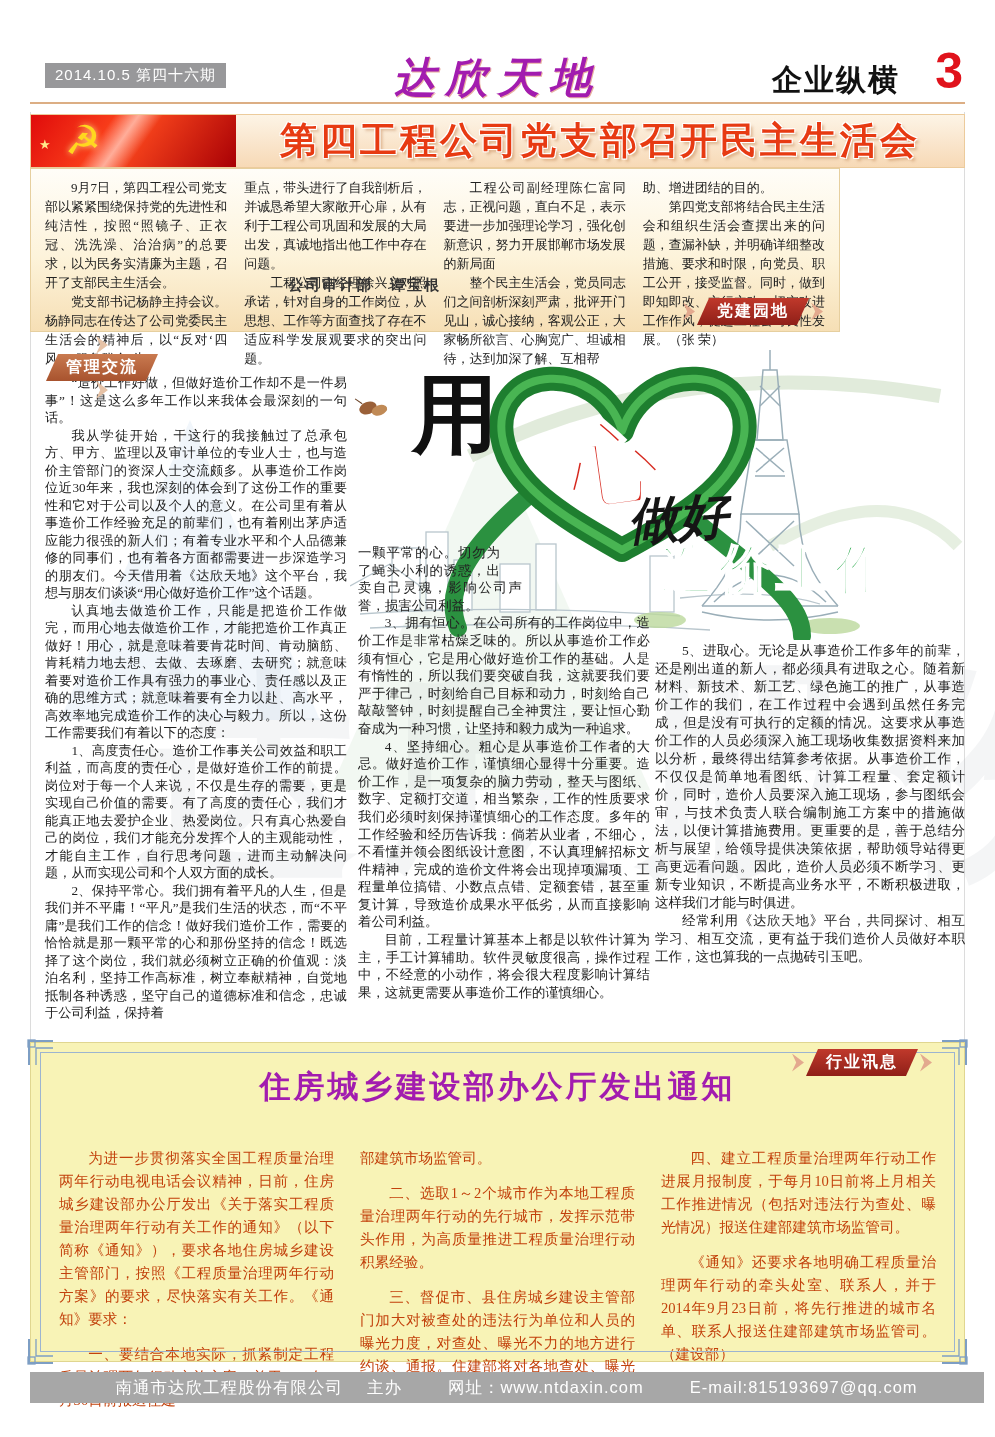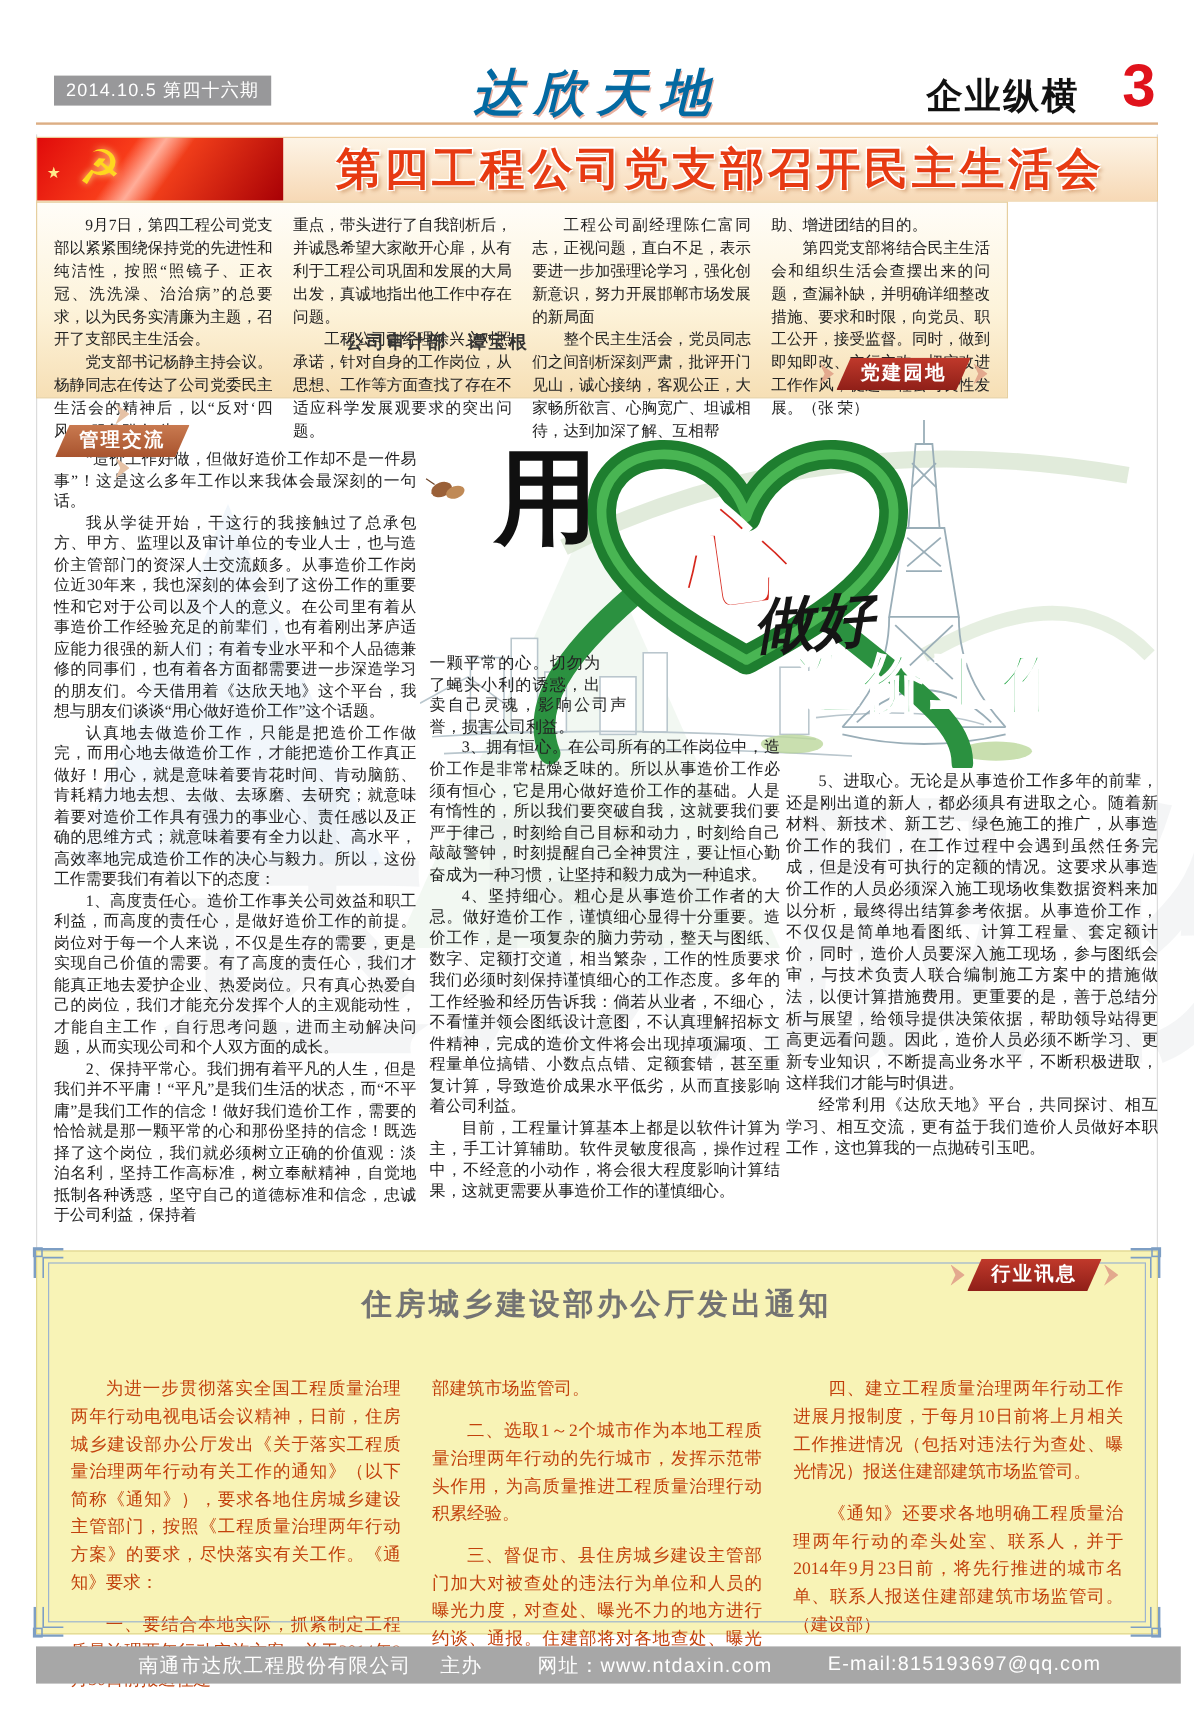--- a/index.html
+++ b/index.html
@@ -7,21 +7,21 @@
         font-family:"Liberation Serif","DejaVu Serif",serif;color:#222;}
   .sans{font-family:"Liberation Sans","DejaVu Sans",sans-serif;}
 
   
   .frame{position:absolute;left:30px;top:112px;width:933px;height:1250px;
          border-left:1px solid #dcdcdc;border-right:1px solid #dcdcdc;pointer-events:none;}
 
   
   .date-box{position:absolute;left:45px;top:63px;background:#98989a;color:#fff;
             font-family:"Liberation Sans",sans-serif;font-size:15px;padding:3px 10px;letter-spacing:1px;}
-  .masthead{position:absolute;left:0;right:0;top:50px;text-align:center;color:#0369a1;
+  .masthead{position:absolute;left:0;right:0;top:50px;text-align:center;color:#a21caf;
             font-size:42px;font-weight:bold;font-style:italic;letter-spacing:10px;
             font-family:"DejaVu Serif","Liberation Serif",serif;text-shadow:1px 1px 0 #e8b0a0;}
   .section-title{position:absolute;right:95px;top:60px;font-size:30px;font-weight:bold;color:#111;
                  letter-spacing:2px;}
   .page-num{position:absolute;right:32px;top:42px;color:#e0131c;font-size:50px;font-weight:900;
             font-family:"Liberation Sans",sans-serif;}
   .header-rule{position:absolute;left:30px;top:102px;width:935px;height:2px;background:#dcae84;}
 
   
   .banner{position:absolute;left:30px;top:114px;width:935px;height:54px;display:flex;
@@ -86,22 +86,22 @@
         border-right:160px solid transparent;border-bottom:360px solid rgba(205,228,205,.25);}
 
   
   .industry{position:absolute;left:30px;top:1042px;width:935px;height:320px;box-sizing:border-box;
             background:#f8f3b6;border:1px solid #e0d690;}
   .industry-inner{position:absolute;left:9px;top:9px;right:9px;bottom:9px;border:1px solid #9cb4d0;pointer-events:none;}
   .corner{position:absolute;width:26px;height:26px;z-index:3;}
   .corner svg{display:block;}
   .corner.tl{left:-4px;top:-4px;} .corner.tr{right:-4px;top:-4px;transform:rotate(90deg);}
   .corner.br{right:-4px;bottom:-4px;transform:rotate(180deg);} .corner.bl{left:-4px;bottom:-4px;transform:rotate(270deg);}
-  .ind-title{position:relative;text-align:center;color:#737373;font-weight:900;letter-spacing:3px;
-             font-family:"Liberation Sans","DejaVu Sans",sans-serif;font-size:25px;line-height:40px;}
+  .ind-title{position:relative;text-align:center;color:#a21caf;font-weight:900;letter-spacing:3px;
+             font-family:"Liberation Sans","DejaVu Sans",sans-serif;font-size:31px;line-height:40px;}
   .ind-title.l1{margin-top:24px;}
   .ind-cols{display:flex;gap:26px;padding:12px 28px 0;}
   .ind-col{flex:1;font-size:14.6px;line-height:23px;text-align:justify;color:#c2410c;margin-top:28px;}
   .ind-col p{margin:0 0 12px;text-indent:2em;}
   .ind-col p.noind{text-indent:0;}
 
   
   .footer{position:absolute;left:30px;top:1372px;width:935px;height:31px;background:#a7a7a7;color:#fff;
           display:flex;align-items:center;justify-content:center;gap:46px;
           font-family:"Liberation Sans",sans-serif;font-size:16.5px;letter-spacing:1px;padding-left:19px;}

